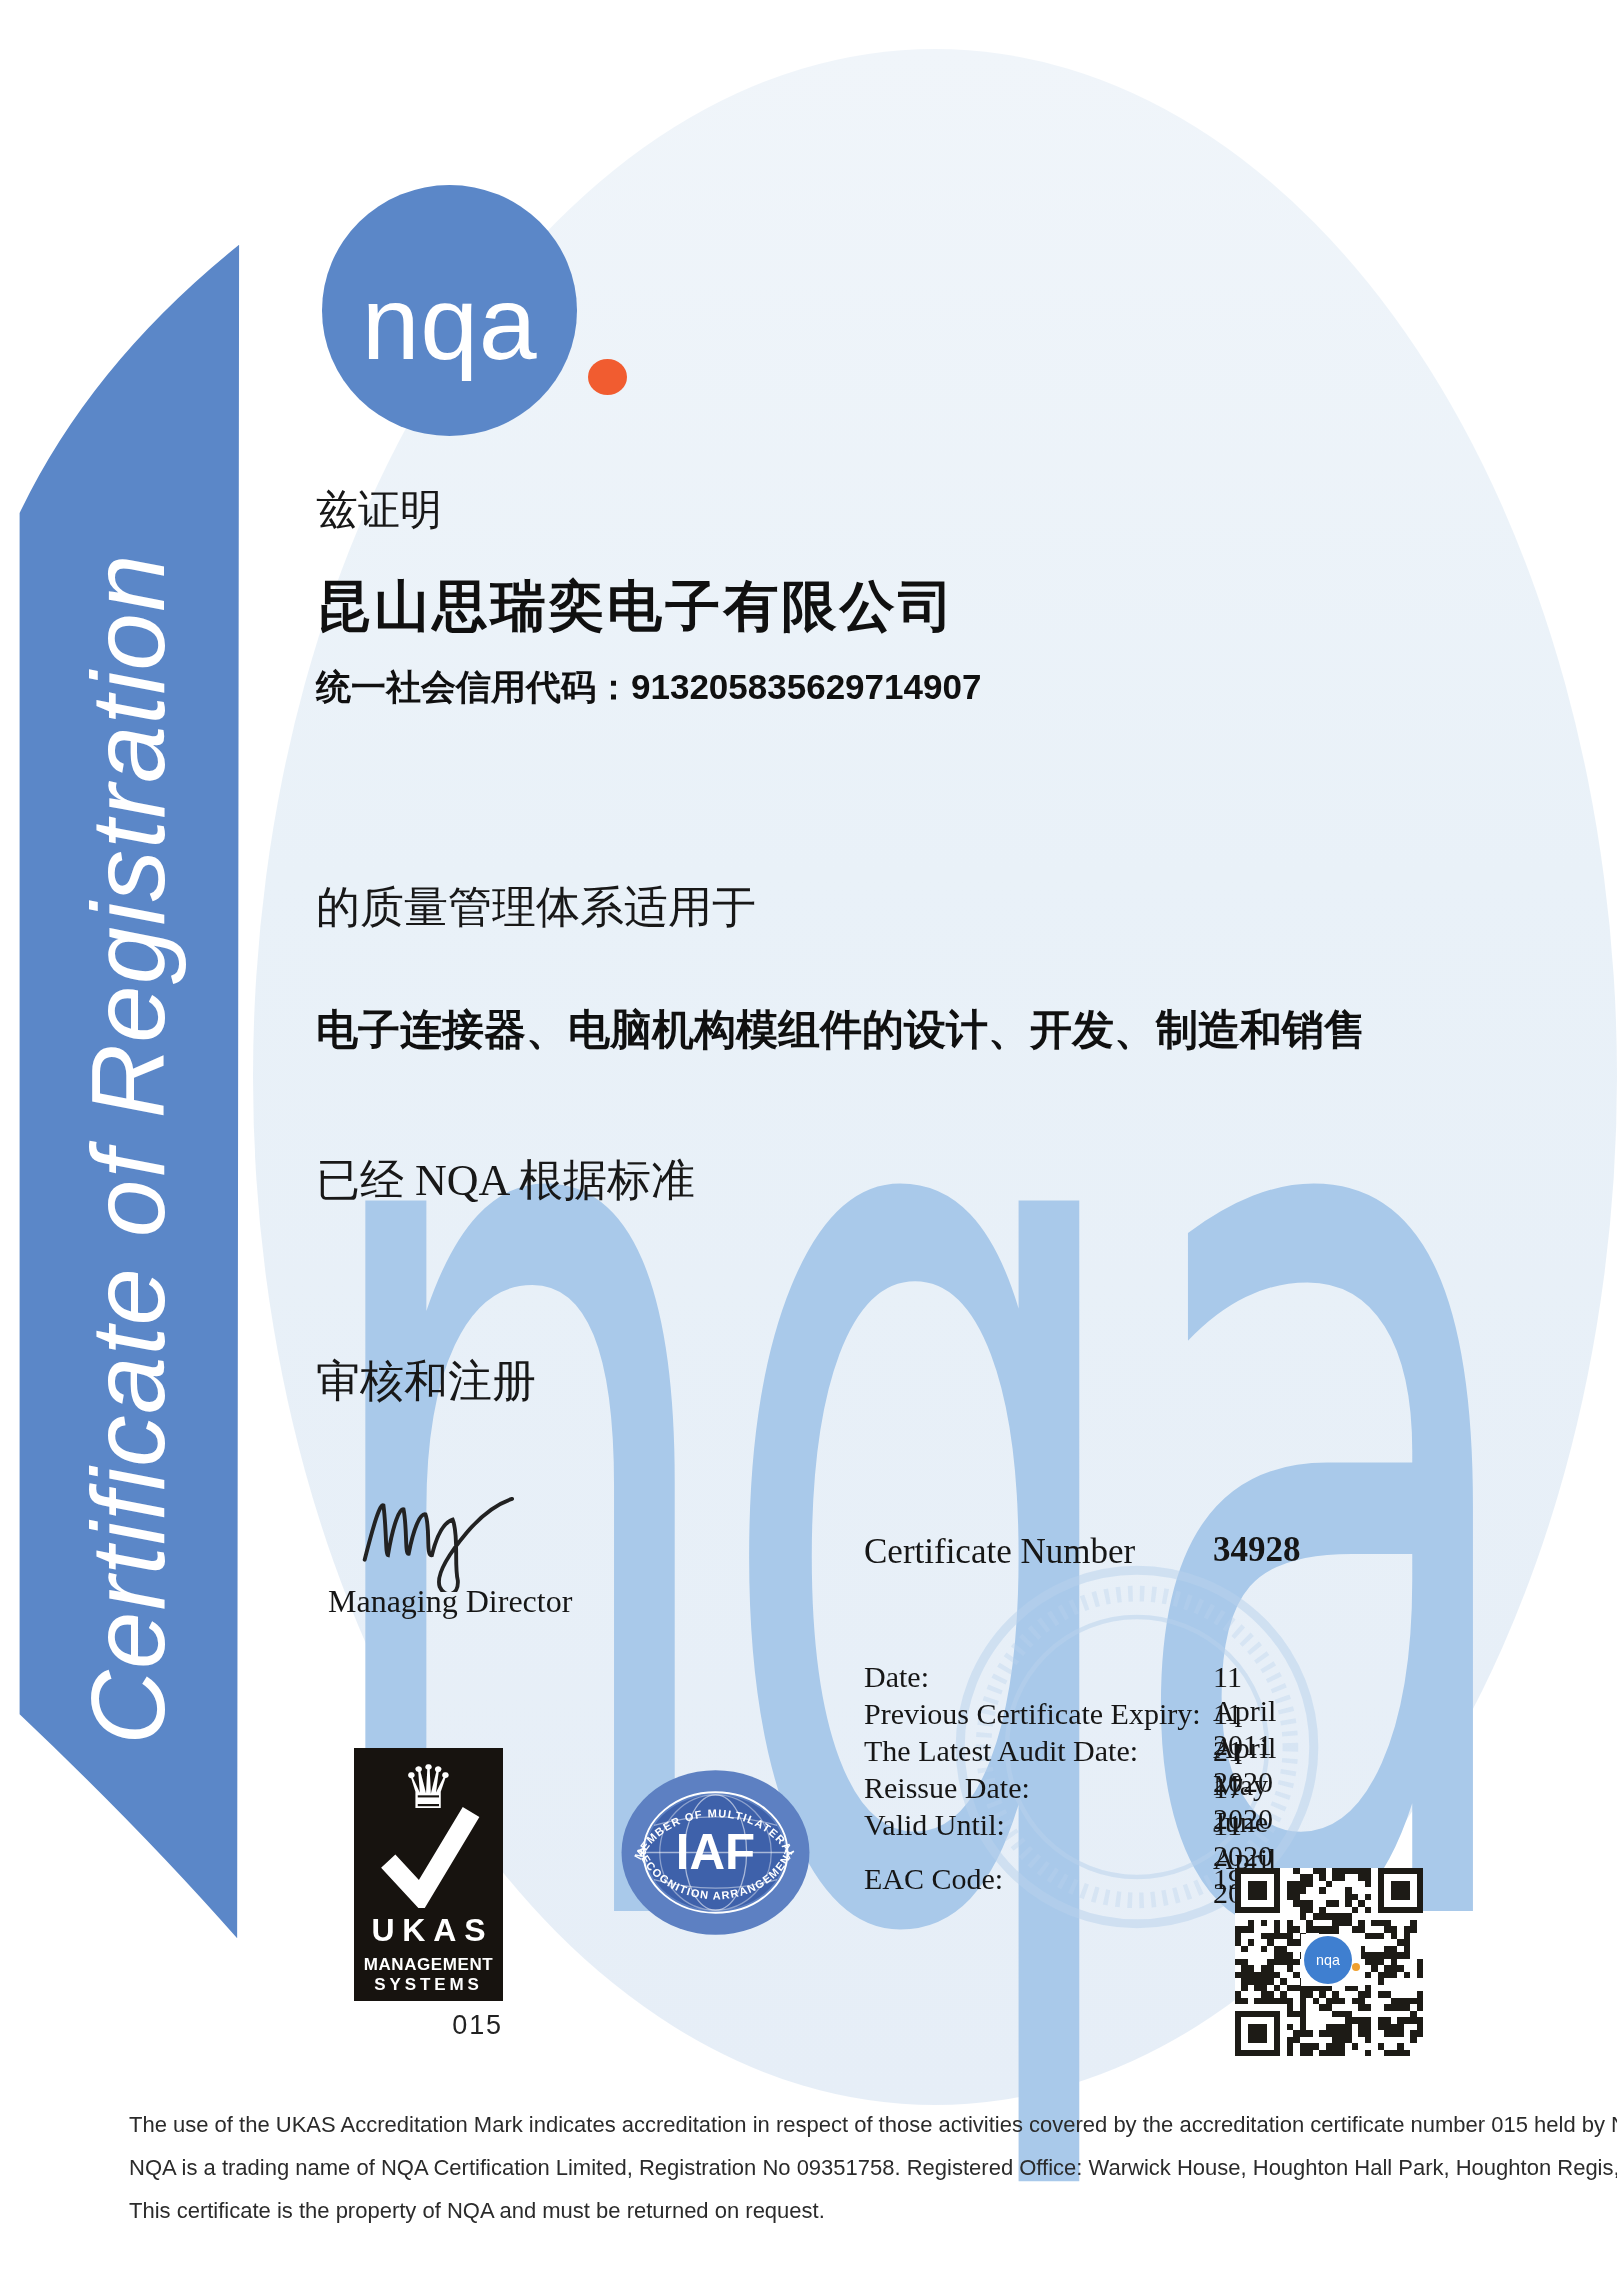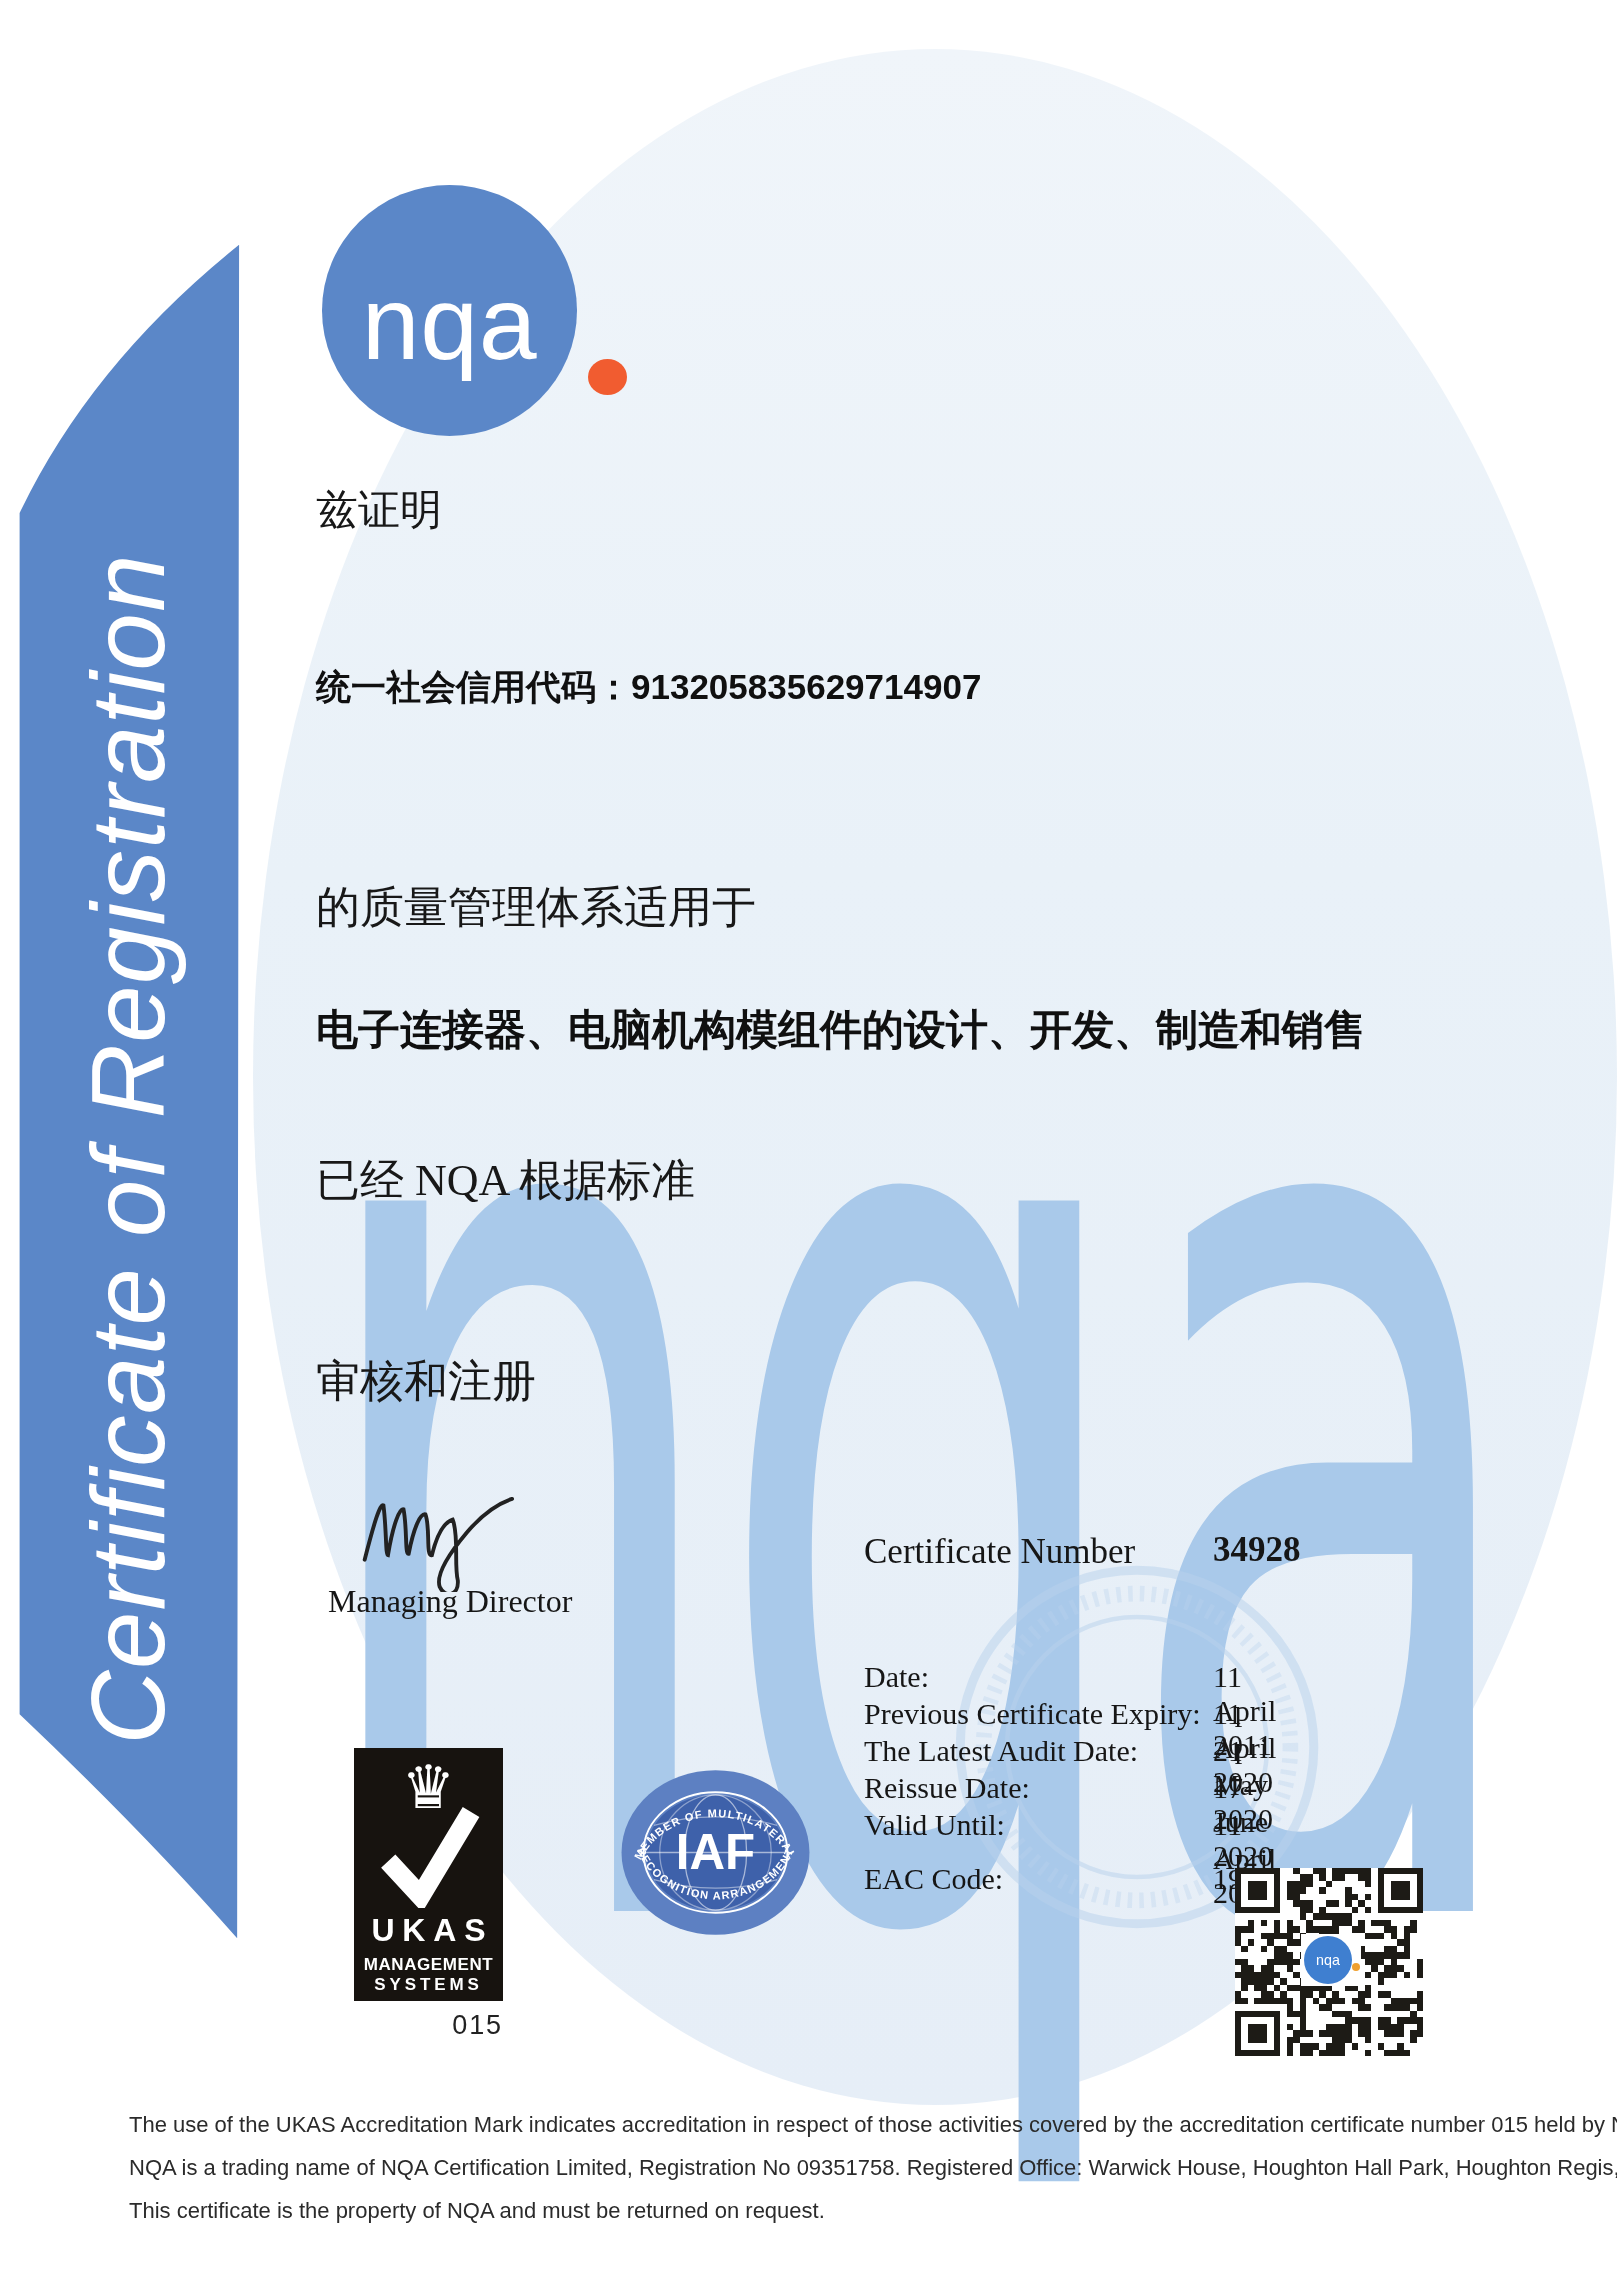--- a/index.html
+++ b/index.html
@@ -105,20 +105,21 @@
     <circle cx="300" cy="300" r="236" fill="none" stroke="#b9d2ec" stroke-width="24" stroke-dasharray="7 11" opacity="0.7"></circle>
     <circle cx="300" cy="300" r="200" fill="none" stroke="#b9d2ec" stroke-width="7"></circle>
   </svg>
 
   <div class="nqa-logo">
     <div class="nqa-logo-text">nqa</div>
   </div>
   <div class="nqa-dot"></div>
 
   <div class="t cn intro">兹证明</div>
+  <div class="t cnb company">昆山思瑞奕电子有限公司</div>
   <div class="t cnb code">统一社会信用代码：913205835629714907</div>
   <div class="t cn scope-intro">的质量管理体系适用于</div>
   <div class="t cnb scope">电子连接器、电脑机构模组件的设计、开发、制造和销售</div>
   <div class="t cn std-intro">已经 NQA 根据标准</div>
   <div class="t cn activity">审核和注册</div>
 
   <svg class="sig-svg" width="195" height="97" viewBox="0 0 300 150">
     <path d="M8 100 C22 45 32 12 37 16 C42 55 40 92 44 93 C52 45 62 20 68 22 C74 52 70 93 76 91
              C84 50 94 28 102 30 C110 52 102 96 112 93 C120 60 132 42 144 38 C154 62 146 108 152 132
              C154 156 132 160 124 142 C118 124 134 96 166 58 C188 32 212 14 236 6" fill="none" stroke="#222" stroke-width="6" stroke-linecap="round"></path>

